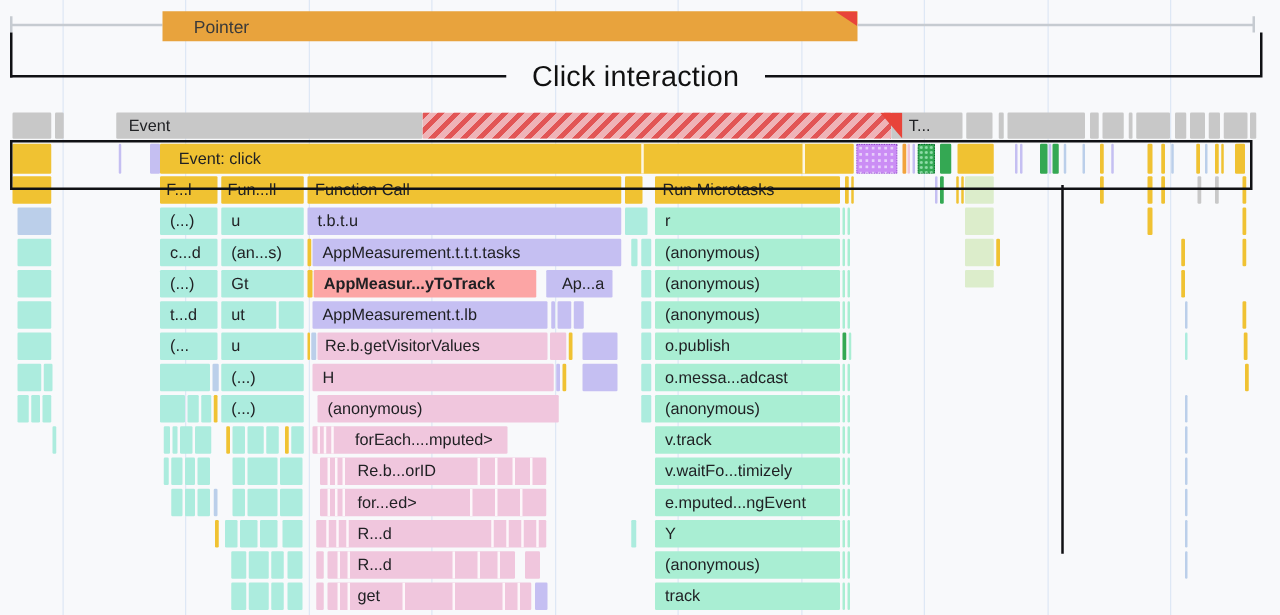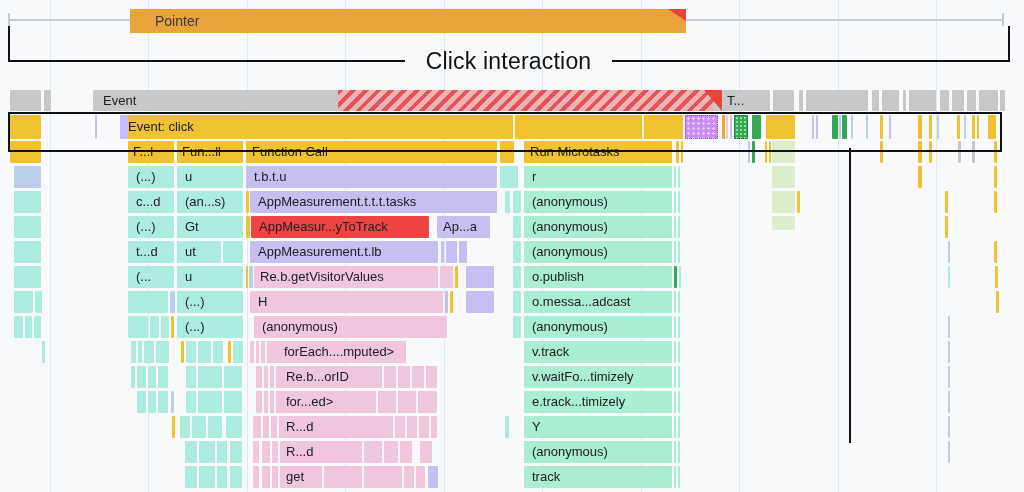--- a/index.html
+++ b/index.html
@@ -88,21 +88,21 @@
       <div class="bar" style="left: 909px; top: 90px; width: 27px; height: 21px; line-height: 21px; background-color: rgb(200, 200, 200);"></div>
       <div class="bar" style="left: 940px; top: 90px; width: 9px; height: 21px; line-height: 21px; background-color: rgb(200, 200, 200);"></div>
       <div class="bar" style="left: 952px; top: 90px; width: 12px; height: 21px; line-height: 21px; background-color: rgb(200, 200, 200);"></div>
       <div class="bar" style="left: 967px; top: 90px; width: 9px; height: 21px; line-height: 21px; background-color: rgb(200, 200, 200);"></div>
       <div class="bar" style="left: 979px; top: 90px; width: 19px; height: 21px; line-height: 21px; background-color: rgb(200, 200, 200);"></div>
       <div class="bar" style="left: 1000px; top: 90px; width: 5px; height: 21px; line-height: 21px; background-color: rgb(200, 200, 200);"></div>
       <div class="bar" style="left: 10px; top: 115px; width: 31px; height: 24px; line-height: 24px; background-color: rgb(240, 194, 50);"></div>
       <div class="bar" style="left: 95px; top: 115px; width: 2px; height: 24px; line-height: 24px; background-color: rgb(197, 191, 242);"></div>
       <div class="bar" style="left: 120px; top: 115px; width: 8px; height: 24px; line-height: 24px; background-color: rgb(197, 191, 242);"></div>
       <div class="bar" style="left: 128px; top: 115px; width: 555px; height: 24px; line-height: 24px; background-color: rgb(240, 194, 50);">
-        <span style="padding-left: 0;">Event: click</span>
+        <span style="padding-left: 15px;">Event: click</span>
         <i style="left: 385px;"></i>
         <i style="left: 514px;"></i>
       </div>
       <div class="bar dotted-p" style="left: 685px; top: 115px; width: 33px; height: 24px; line-height: 24px; background-color: rgb(203, 141, 245);"></div>
       <div class="bar" style="left: 722px; top: 115px; width: 3px; height: 24px; line-height: 24px; background-color: rgb(242, 163, 60);"></div>
       <div class="bar" style="left: 726px; top: 115px; width: 2px; height: 24px; line-height: 24px; background-color: rgb(240, 198, 221);"></div>
       <div class="bar" style="left: 730px; top: 115px; width: 2px; height: 24px; line-height: 24px; background-color: rgb(197, 191, 242);"></div>
       <div class="bar dotted-g" style="left: 734px; top: 115px; width: 14px; height: 24px; line-height: 24px; background-color: rgb(52, 168, 83);"></div>
       <div class="bar" style="left: 752px; top: 115px; width: 9px; height: 24px; line-height: 24px; background-color: rgb(52, 168, 83);"></div>
       <div class="bar" style="left: 766px; top: 115px; width: 29px; height: 24px; line-height: 24px; background-color: rgb(240, 194, 50);"></div>
@@ -192,25 +192,25 @@
       <div class="bar" style="left: 945px; top: 191px; width: 3px; height: 22px; line-height: 22px; background-color: rgb(240, 194, 50);"></div>
       <div class="bar" style="left: 994px; top: 191px; width: 3px; height: 22px; line-height: 22px; background-color: rgb(240, 194, 50);"></div>
       <div class="bar" style="left: 14px; top: 216px; width: 27px; height: 22px; line-height: 22px; background-color: rgb(172, 236, 222);"></div>
       <div class="bar" style="left: 128px; top: 216px; width: 46px; height: 22px; line-height: 22px; background-color: rgb(172, 236, 222);">
         <span style="padding-left: 8px;">(...)</span>
       </div>
       <div class="bar" style="left: 177px; top: 216px; width: 66px; height: 22px; line-height: 22px; background-color: rgb(172, 236, 222);">
         <span style="padding-left: 8px;">Gt</span>
       </div>
       <div class="bar" style="left: 246px; top: 216px; width: 4px; height: 22px; line-height: 22px; background-color: rgb(240, 194, 50);"></div>
-      <div class="bar" style="left: 251px; top: 216px; width: 178px; height: 22px; line-height: 22px; background-color: #ef4444;">
+      <div class="bar" style="left: 251px; top: 216px; width: 178px; height: 22px; line-height: 22px; background-color: #fca5a5; font-weight: bold;">
         <span style="padding-left: 8px;">AppMeasur...yToTrack</span>
       </div>
       <div class="bar" style="left: 437px; top: 216px; width: 53px; height: 22px; line-height: 22px; background-color: rgb(197, 191, 242);">
-        <span style="padding-left: 6px;">Ap...a</span>
+        <span style="padding-left: 6px; text-align: center;">Ap...a</span>
       </div>
       <div class="bar" style="left: 513px; top: 216px; width: 8px; height: 22px; line-height: 22px; background-color: rgb(172, 236, 222);"></div>
       <div class="bar" style="left: 524px; top: 216px; width: 148px; height: 22px; line-height: 22px; background-color: rgb(169, 238, 211);">
         <span style="padding-left: 8px;">(anonymous)</span>
       </div>
       <div class="bar" style="left: 674px; top: 216px; width: 2px; height: 22px; line-height: 22px; background-color: rgb(169, 238, 211);"></div>
       <div class="bar" style="left: 678px; top: 216px; width: 2px; height: 22px; line-height: 22px; background-color: rgb(169, 238, 211);"></div>
       <div class="bar" style="left: 772px; top: 216px; width: 23px; height: 14px; line-height: 14px; background-color: rgb(220, 237, 203);"></div>
       <div class="bar" style="left: 945px; top: 216px; width: 3px; height: 22px; line-height: 22px; background-color: rgb(240, 194, 50);"></div>
       <div class="bar" style="left: 14px; top: 241px; width: 27px; height: 22px; line-height: 22px; background-color: rgb(172, 236, 222);"></div>
@@ -354,21 +354,21 @@
       <div class="bar" style="left: 256px; top: 391px; width: 181px; height: 22px; line-height: 22px; background-color: rgb(240, 198, 221);">
         <span style="padding-left: 30px;">for...ed&gt;</span>
         <i style="left: 6px;"></i>
         <i style="left: 12px;"></i>
         <i style="left: 18px;"></i>
         <i style="left: 120px;"></i>
         <i style="left: 140px;"></i>
         <i style="left: 160px;"></i>
       </div>
       <div class="bar" style="left: 524px; top: 391px; width: 148px; height: 22px; line-height: 22px; background-color: rgb(169, 238, 211);">
-        <span style="padding-left: 8px;">e.track...timizely</span>
+        <span style="padding-left: 8px;">e.mputed...ngEvent</span>
       </div>
       <div class="bar" style="left: 674px; top: 391px; width: 2px; height: 22px; line-height: 22px; background-color: rgb(169, 238, 211);"></div>
       <div class="bar" style="left: 678px; top: 391px; width: 2px; height: 22px; line-height: 22px; background-color: rgb(169, 238, 211);"></div>
       <div class="bar" style="left: 948px; top: 391px; width: 2px; height: 22px; line-height: 22px; background-color: rgb(187, 207, 234);"></div>
       <div class="bar" style="left: 172px; top: 416px; width: 3px; height: 22px; line-height: 22px; background-color: rgb(240, 194, 50);"></div>
       <div class="bar" style="left: 180px; top: 416px; width: 10px; height: 22px; line-height: 22px; background-color: rgb(172, 236, 222);"></div>
       <div class="bar" style="left: 192px; top: 416px; width: 14px; height: 22px; line-height: 22px; background-color: rgb(172, 236, 222);"></div>
       <div class="bar" style="left: 208px; top: 416px; width: 14px; height: 22px; line-height: 22px; background-color: rgb(172, 236, 222);"></div>
       <div class="bar" style="left: 226px; top: 416px; width: 16px; height: 22px; line-height: 22px; background-color: rgb(172, 236, 222);"></div>
       <div class="bar" style="left: 253px; top: 416px; width: 184px; height: 22px; line-height: 22px; background-color: rgb(240, 198, 221);">

